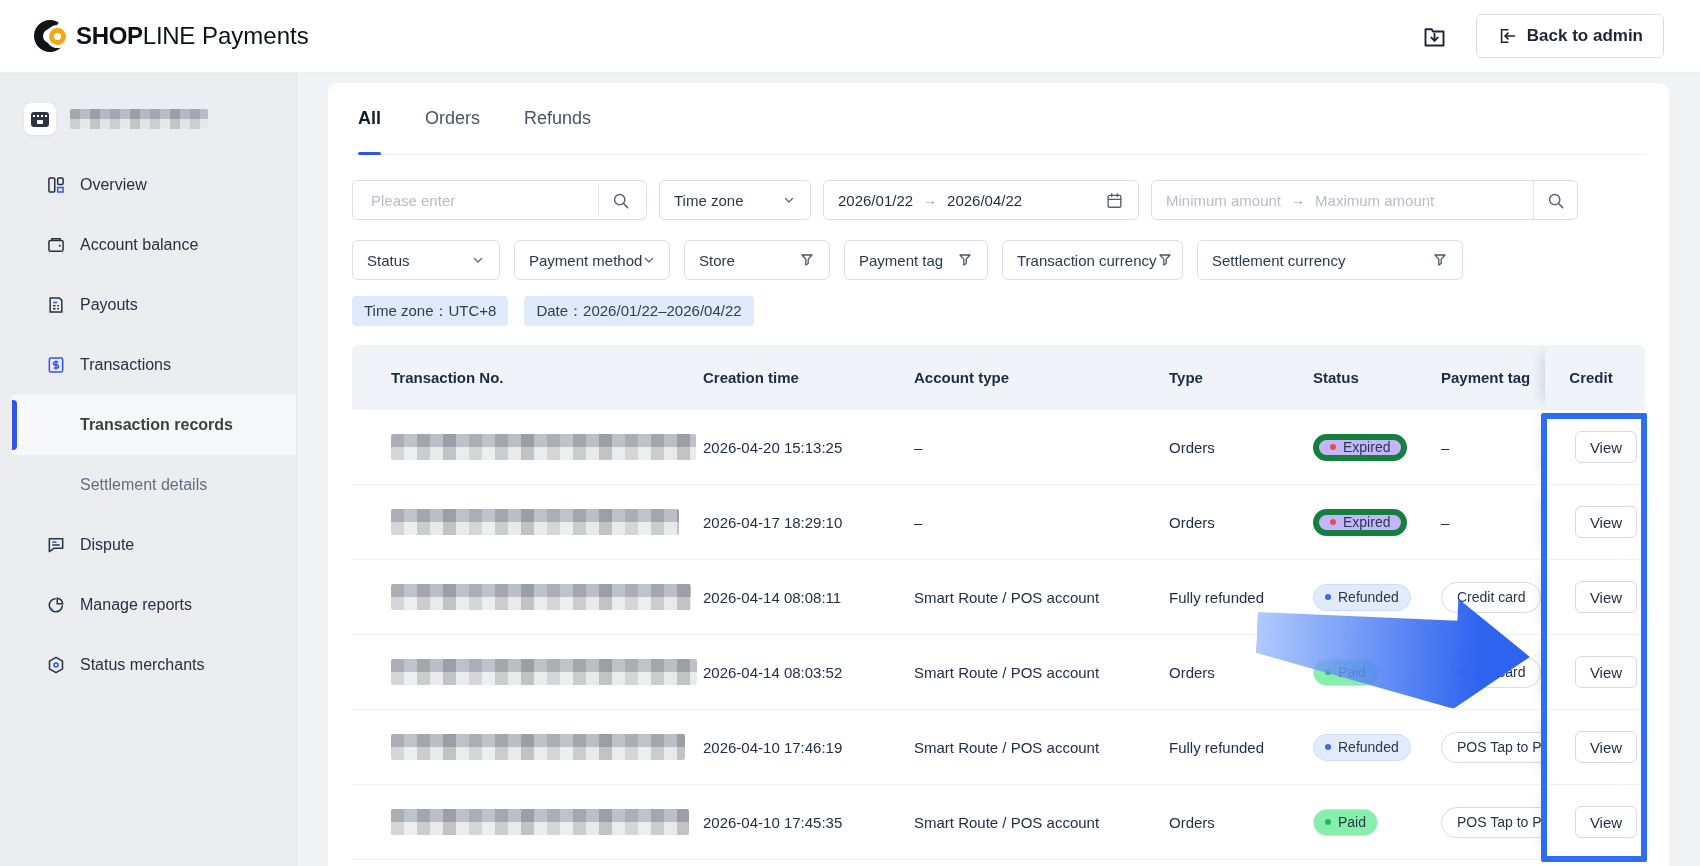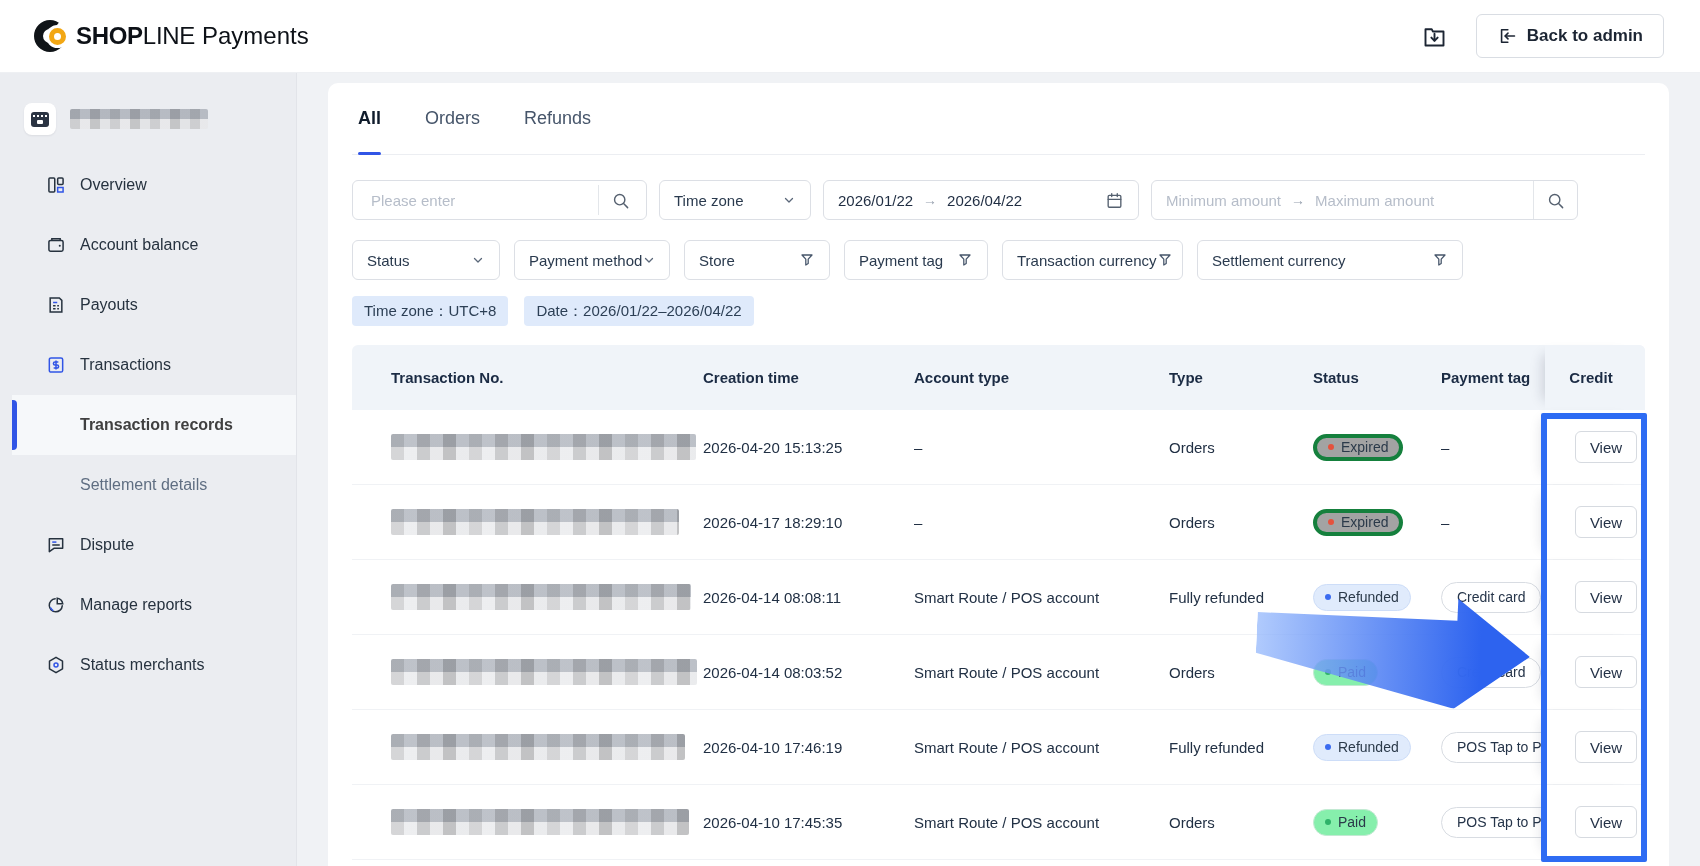--- a/index.html
+++ b/index.html
@@ -94,21 +94,21 @@
           rgba(0,0,0,.16) 26px 39px, rgba(0,0,0,.04) 39px 52px, rgba(0,0,0,.20) 52px 65px, rgba(0,0,0,.03) 65px 78px),
         repeating-linear-gradient(0deg, rgba(255,255,255,.55) 0 13px, rgba(110,120,135,.28) 13px 26px); }
   .mpx { width:138px; height:20px; border-radius:2px; background-color:#dfe1e6; background-image:
         repeating-linear-gradient(90deg, rgba(0,0,0,.14) 0 10px, rgba(0,0,0,.03) 10px 20px,
           rgba(0,0,0,.18) 20px 30px, rgba(0,0,0,.05) 30px 40px),
         repeating-linear-gradient(0deg, rgba(255,255,255,.5) 0 10px, rgba(110,120,135,.3) 10px 20px); }
   .t-row:nth-child(2) .px { width:288px; }
   .badge { display:inline-flex; align-items:center; gap:7px; height:27px; padding:0 11px;
            border-radius:999px; font-size:14px; color:#2b3a4a; }
   .badge .dot { width:6px; height:6px; border-radius:50%; }
-  .badge.expired { background:#a3a3a3; border:4px solid #15803d; }
+  .badge.expired { background:#c4b5fd; border:6px solid #15803d; }
   .badge.expired .dot { background:#e5523d; }
   .badge.refunded { background:#e0ebfc; border:1px solid #cdddf8; }
   .badge.refunded .dot { background:#3a6bf0; }
   .badge.paid { background:#86efac; border:1px solid #c2e9d2; }
   .badge.paid .dot { background:#2eb269; }
   .pill { display:inline-flex; align-items:center; height:31px; padding:0 15px; border:1px solid #d8dce2;
           border-radius:999px; background:#fff; font-size:14px; color:#26354a; white-space:nowrap; }
   .view-btn { width:66px; height:32px; border:1px solid #d6dae0; border-radius:6px; background:#fff;
               font-size:15px; color:#243247; font-family:inherit; cursor:pointer;margin-left:30px; }
 

